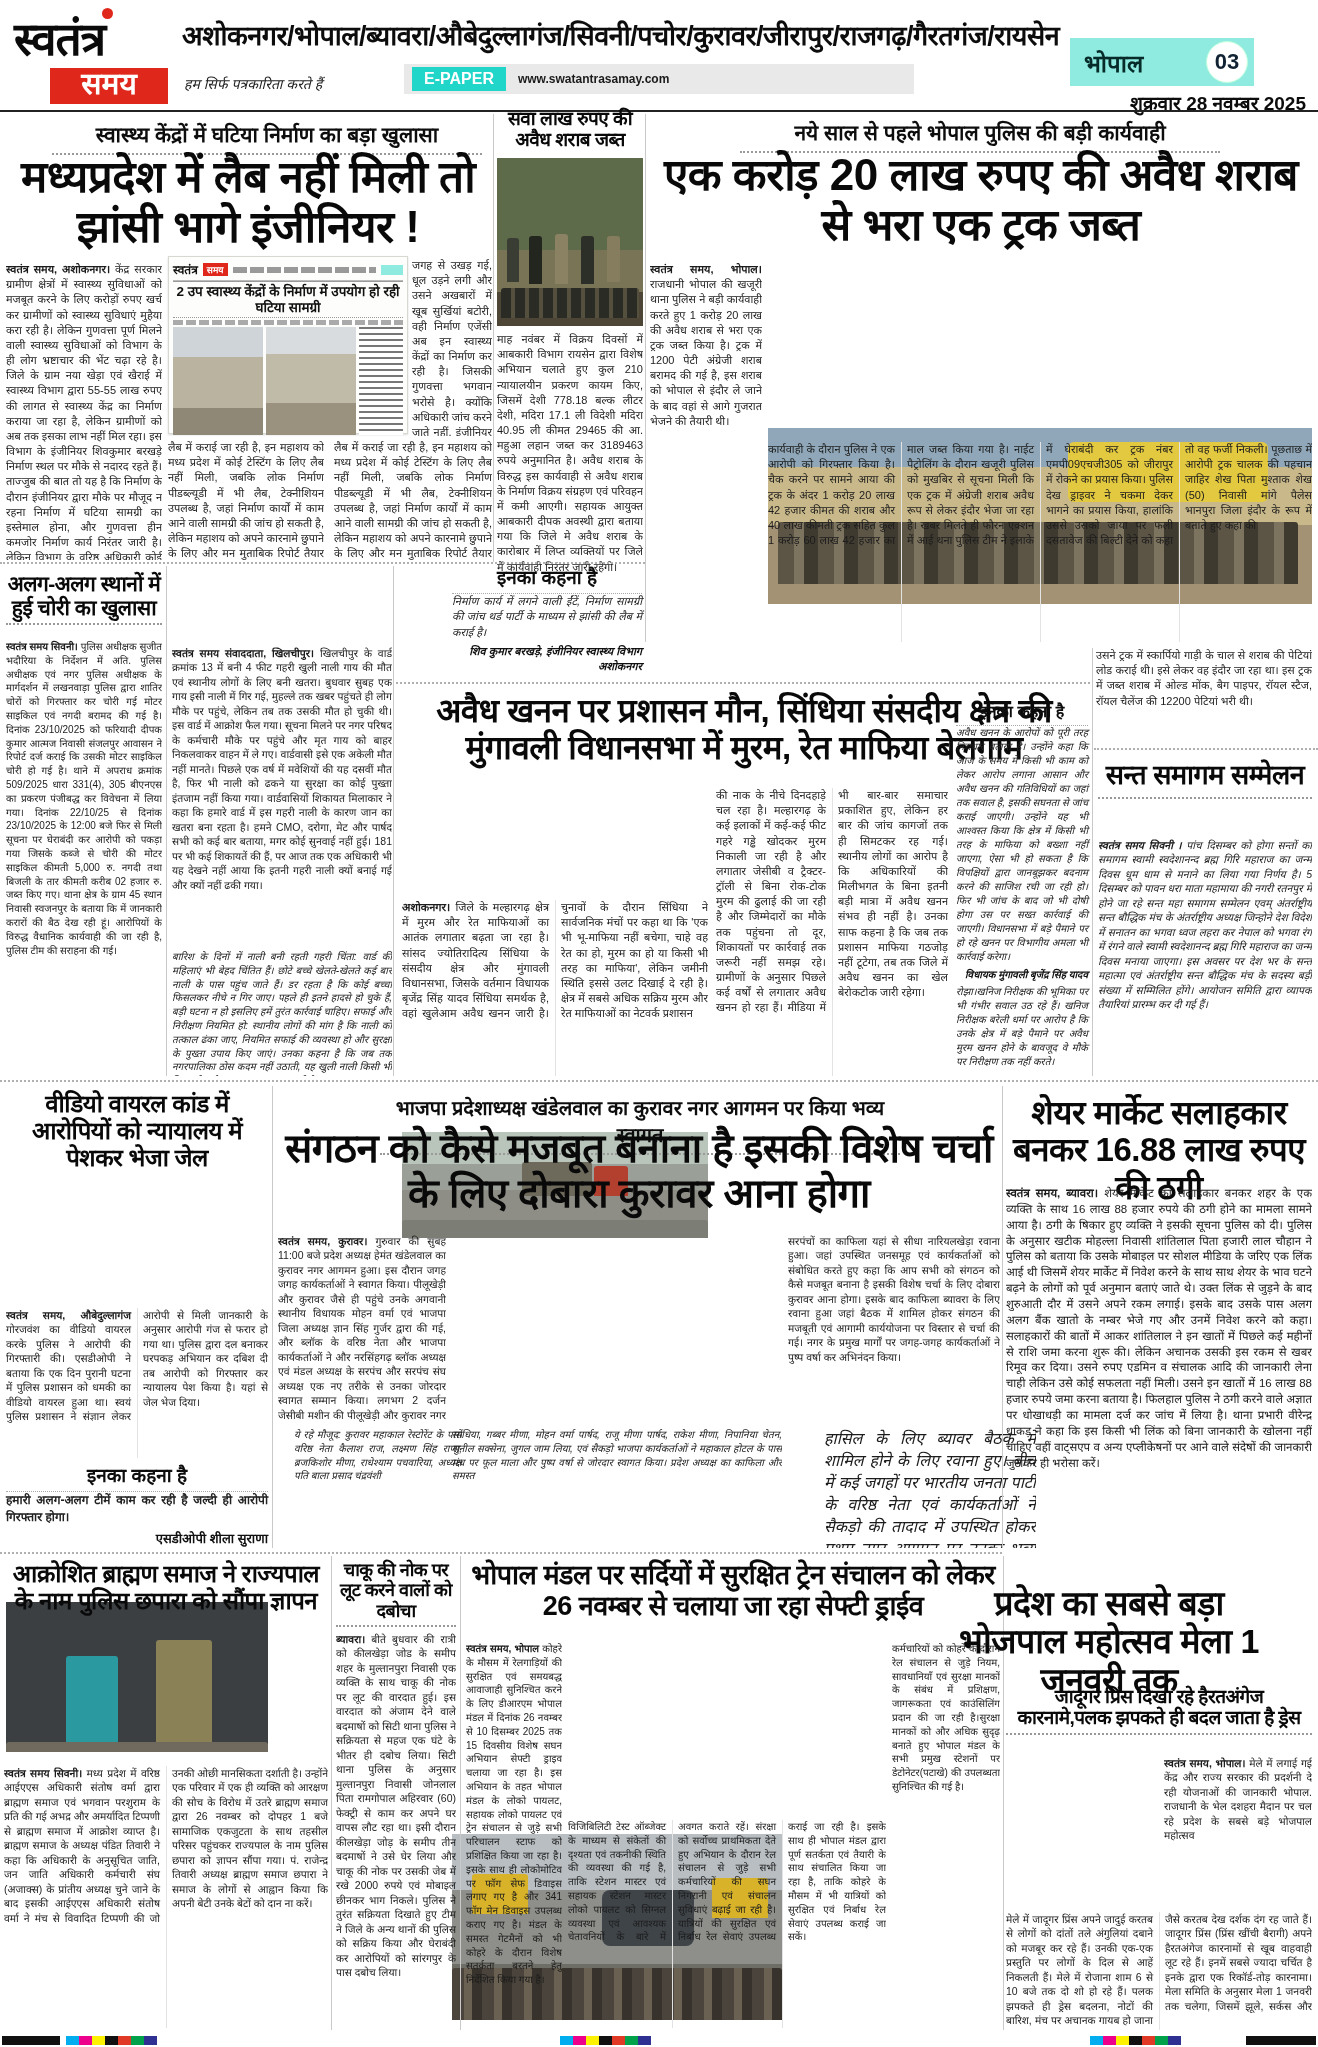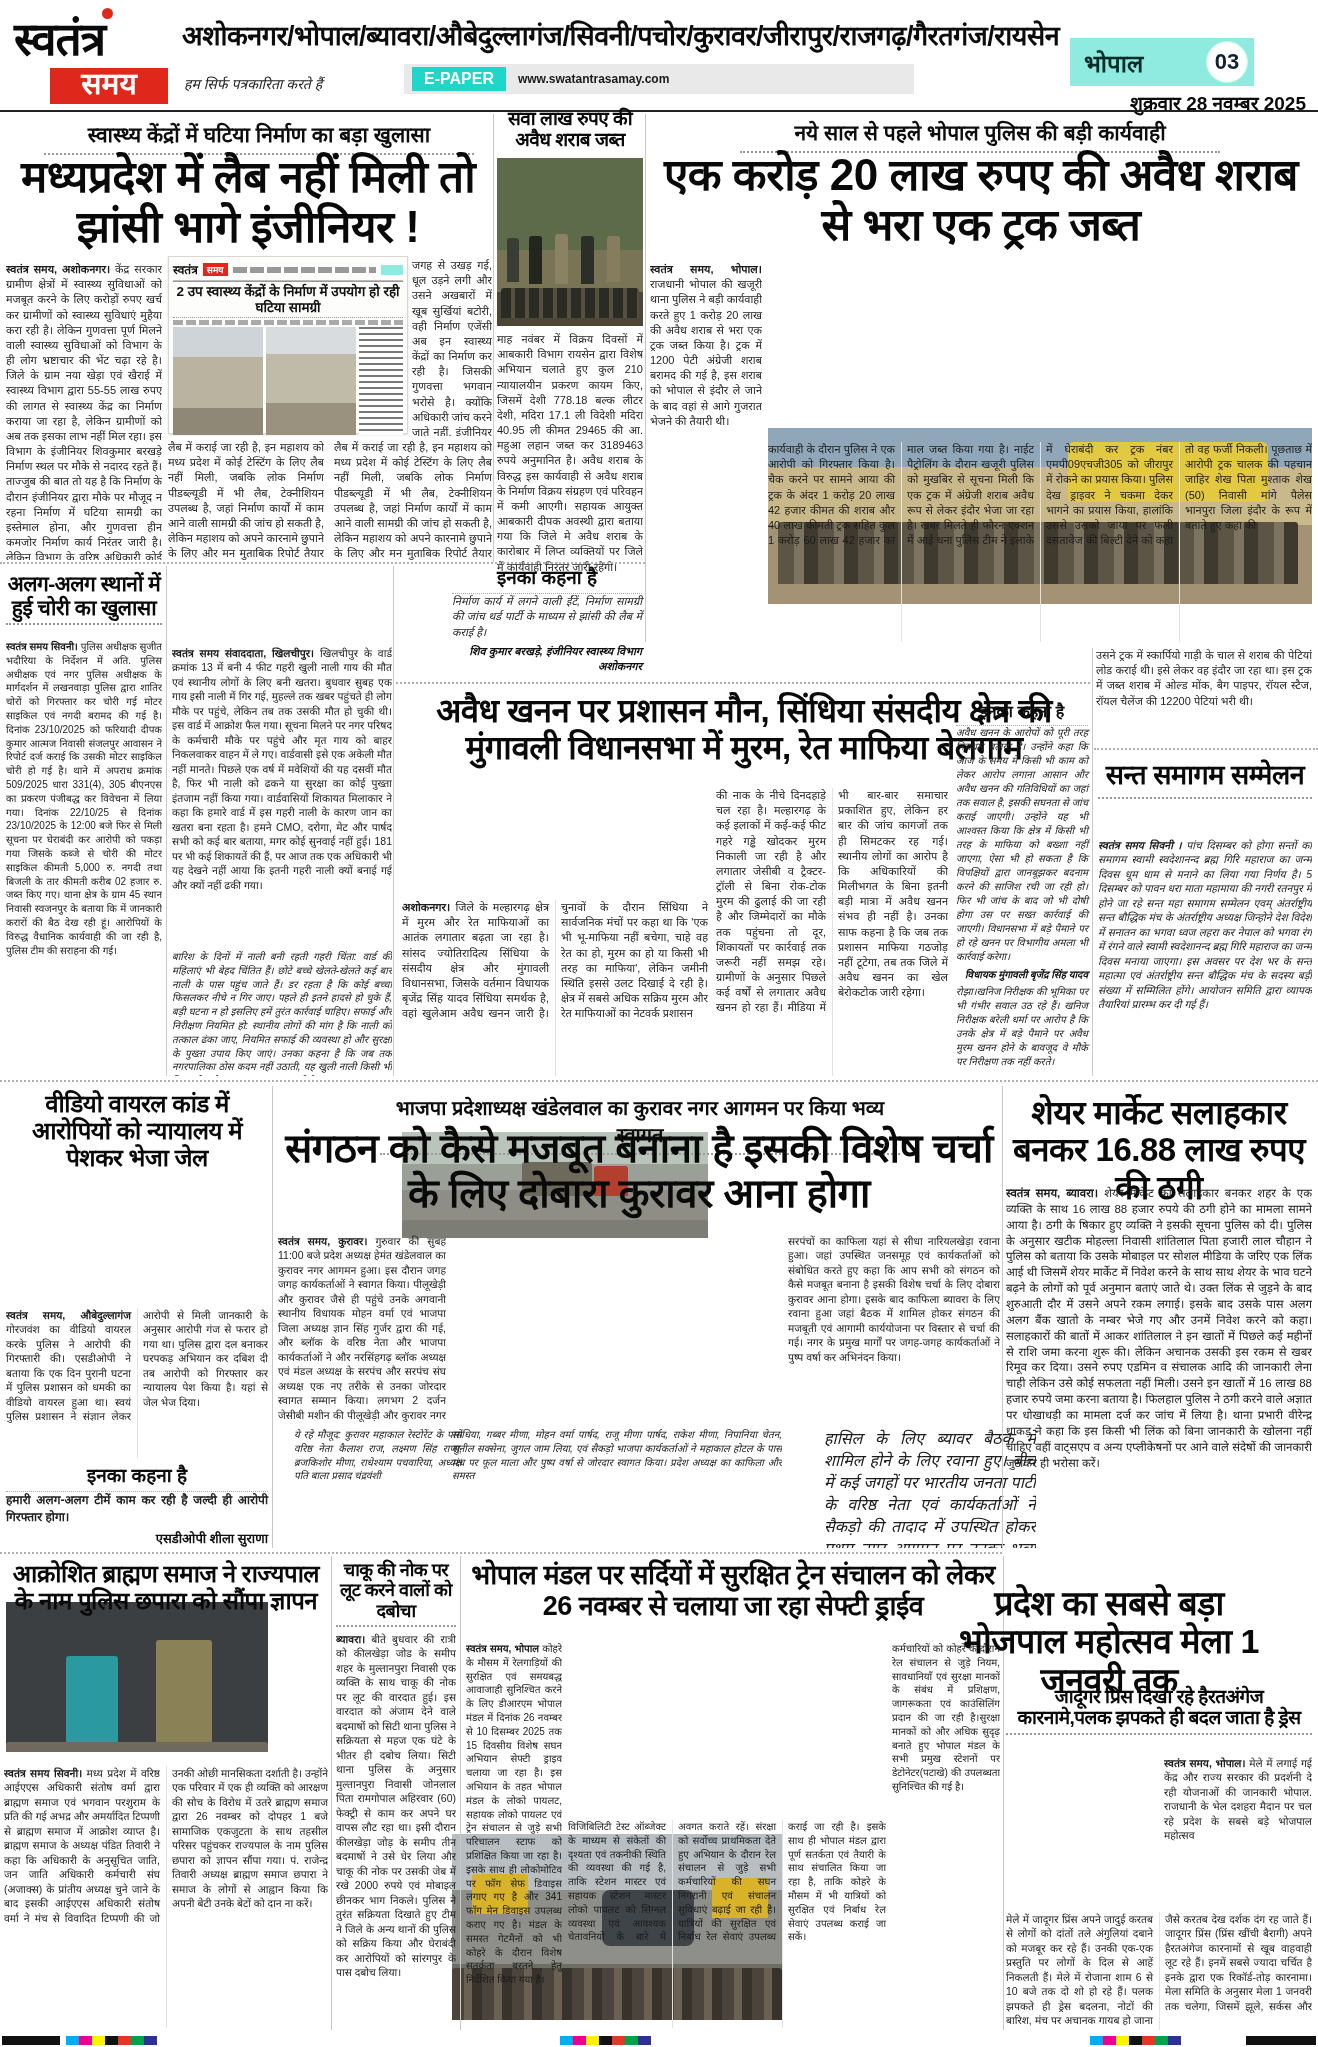--- a/index.html
+++ b/index.html
@@ -54,21 +54,21 @@
     <span class="epaper">E-PAPER</span>
     <span class="url">www.swatantrasamay.com</span>
   </div>
   <div class="badge abs" style="left:1070px;top:38px;width:184px;height:48px">
     <span class="badge-city">भोपाल</span>
     <span class="badge-num">03</span>
   </div>
   <div class="date abs" style="left:1040px;top:90px;width:266px">शुक्रवार 28 नवम्बर 2025</div>
   <div class="abs" style="left:0;top:110px;width:1318px;height:2px;background:#222"></div>
 
-  <div class="kicker abs" style="left:44px;top:120px;width:430px;font-size:21px">स्वास्थ्य केंद्रों में घटिया निर्माण का बड़ा खुलासा</div>
+  <div class="kicker abs" style="left:52px;top:120px;width:430px;font-size:21px">स्वास्थ्य केंद्रों में घटिया निर्माण का बड़ा खुलासा</div>
   <div class="headline abs" style="left:4px;top:152px;width:488px;font-size:44px">मध्यप्रदेश में लैब नहीं मिली तो झांसी भागे इंजीनियर !</div>
   <div class="bt abs" style="left:6px;top:262px;width:156px;height:298px;font-size:11px">
     <span class="dl">स्वतंत्र समय, अशोकनगर।</span>
     <span>केंद्र सरकार ग्रामीण क्षेत्रों में स्वास्थ्य सुविधाओं को मजबूत करने के लिए करोड़ों रुपए खर्च कर ग्रामीणों को स्वास्थ्य सुविधाएं मुहैया करा रही है। लेकिन गुणवत्ता पूर्ण मिलने वाली स्वास्थ्य सुविधाओं को विभाग के ही लोग भ्रष्टाचार की भेंट चढ़ा रहे है। जिले के ग्राम नया खेड़ा एवं खैराई में स्वास्थ्य विभाग द्वारा 55-55 लाख रुपए की लागत से स्वास्थ्य केंद्र का निर्माण कराया जा रहा है, लेकिन ग्रामीणों को अब तक इसका लाभ नहीं मिल रहा। इस विभाग के इंजीनियर शिवकुमार बरखड़े निर्माण स्थल पर मौके से नदारद रहते हैं। ताज्जुब की बात तो यह है कि निर्माण के दौरान इंजीनियर द्वारा मौके पर मौजूद न रहना निर्माण में घटिया सामग्री का इस्तेमाल होना, और गुणवत्ता हीन कमजोर निर्माण कार्य निरंतर जारी है। लेकिन विभाग के वरिष्ठ अधिकारी कोई कार्रवाई करने की बजाय चुप्पी साधे हुए हैं। इतना ही नहीं निर्माण सामग्री की लैब टेस्टिंग भी इंजीनियर द्वारा उत्तर प्रदेश के झांसी की किसी</span>
   </div>
 
   <div class="clip abs" style="left:168px;top:256px;width:240px;height:178px">
     <div style="display:flex;align-items:center;gap:5px;border-bottom:1px solid #bbb;padding-bottom:2px">
       <span style="font-weight:800;font-size:12px">स्वतंत्र</span>
       <span style="background:#e0271b;color:#fff;font-weight:800;font-size:9px;padding:0 4px">समय</span>

